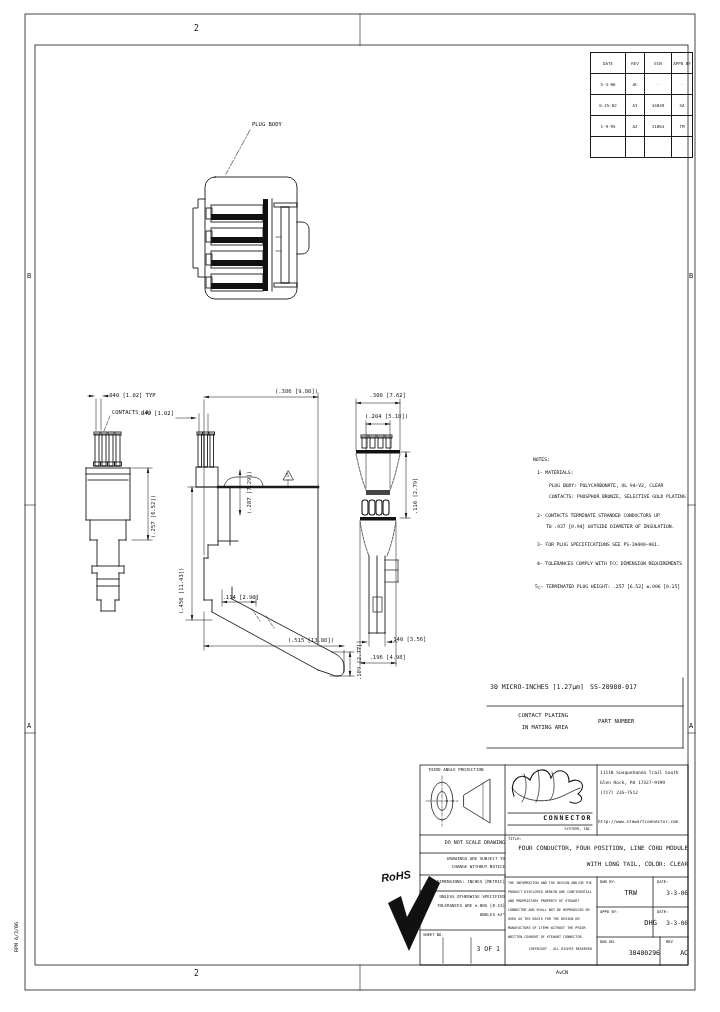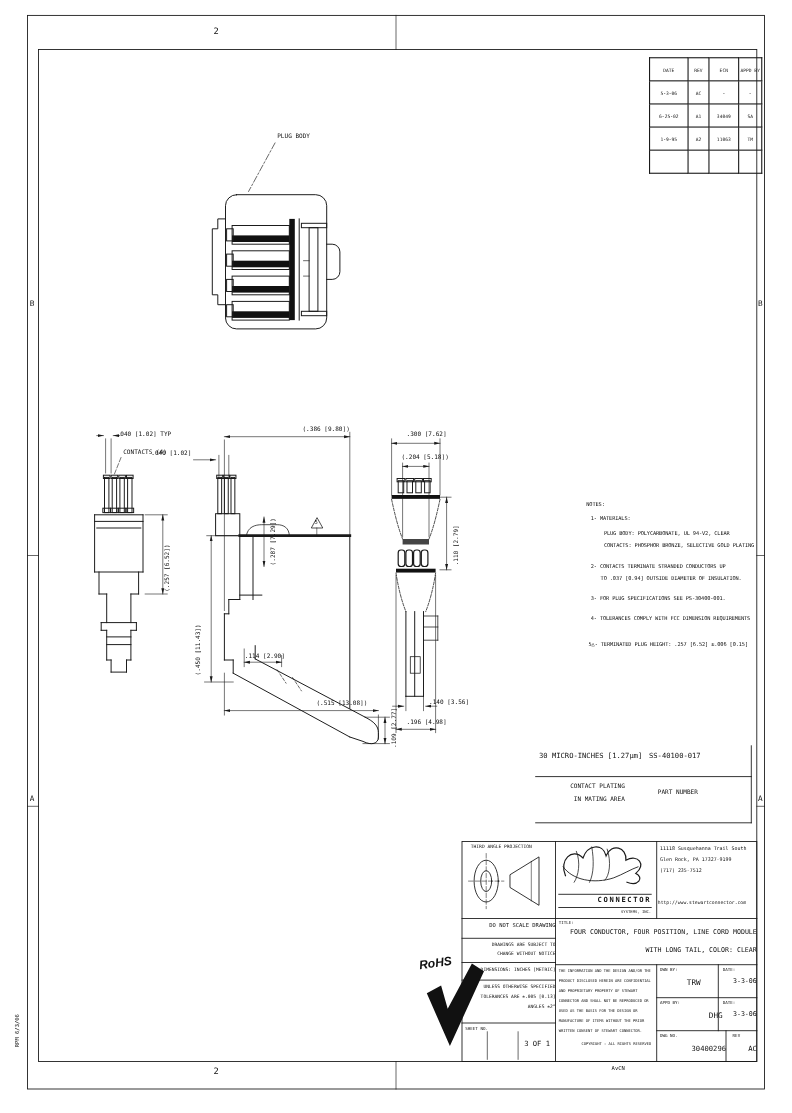--- a/index.html
+++ b/index.html
@@ -261,21 +261,21 @@
 <div class="lbl note" style="left:537px;top:470px;">1- MATERIALS:</div>
 <div class="lbl note" style="left:549px;top:483px;">PLUG BODY:  POLYCARBONATE, UL 94-V2, CLEAR</div>
 <div class="lbl note" style="left:549px;top:494px;">CONTACTS:  PHOSPHOR BRONZE, SELECTIVE GOLD PLATING</div>
 <div class="lbl note" style="left:537px;top:513px;">2- CONTACTS TERMINATE STRANDED CONDUCTORS UP</div>
 <div class="lbl note" style="left:546px;top:524px;">TO .037 [0.94] OUTSIDE DIAMETER OF INSULATION.</div>
 <div class="lbl note" style="left:537px;top:542px;">3- FOR PLUG SPECIFICATIONS SEE PS-30400-001.</div>
 <div class="lbl note" style="left:537px;top:561px;">4- TOLERANCES COMPLY WITH FCC DIMENSION REQUIREMENTS</div>
 <div class="lbl note" style="left:535px;top:584px;">5△- TERMINATED PLUG HEIGHT:  .257 [6.52] ±.006 [0.15]</div>
 
 <div class="lbl big" style="left:490px;top:684px;">30 MICRO-INCHES [1.27μm]</div>
-<div class="lbl big" style="left:590px;top:684px;">SS-40100-017</div>
+<div class="lbl big" style="left:590px;top:684px;">SS-20900-017</div>
 <div class="lbl c" style="left:492px;top:712px;width:76px;">CONTACT PLATING</div>
 <div class="lbl c" style="left:492px;top:724px;width:76px;">IN MATING AREA</div>
 <div class="lbl" style="left:598px;top:718px;">PART NUMBER</div>
 
 <div class="lbl tiny" style="left:428px;top:768px;font-size:4.2px;">THIRD ANGLE PROJECTION</div>
 <div class="lbl logoname c" style="left:508px;top:815px;width:84px;">CONNECTOR</div>
 <div class="lbl c" style="left:508px;top:827px;width:84px;font-size:3.5px;">SYSTEMS, INC.</div>
 <div class="lbl" style="left:600px;top:770px;font-size:4.5px;">11118 Susquehanna Trail South</div>
 <div class="lbl" style="left:600px;top:780px;font-size:4.5px;">Glen Rock, PA 17327-9199</div>
 <div class="lbl" style="left:600px;top:790px;font-size:4.5px;">(717) 235-7512</div>

